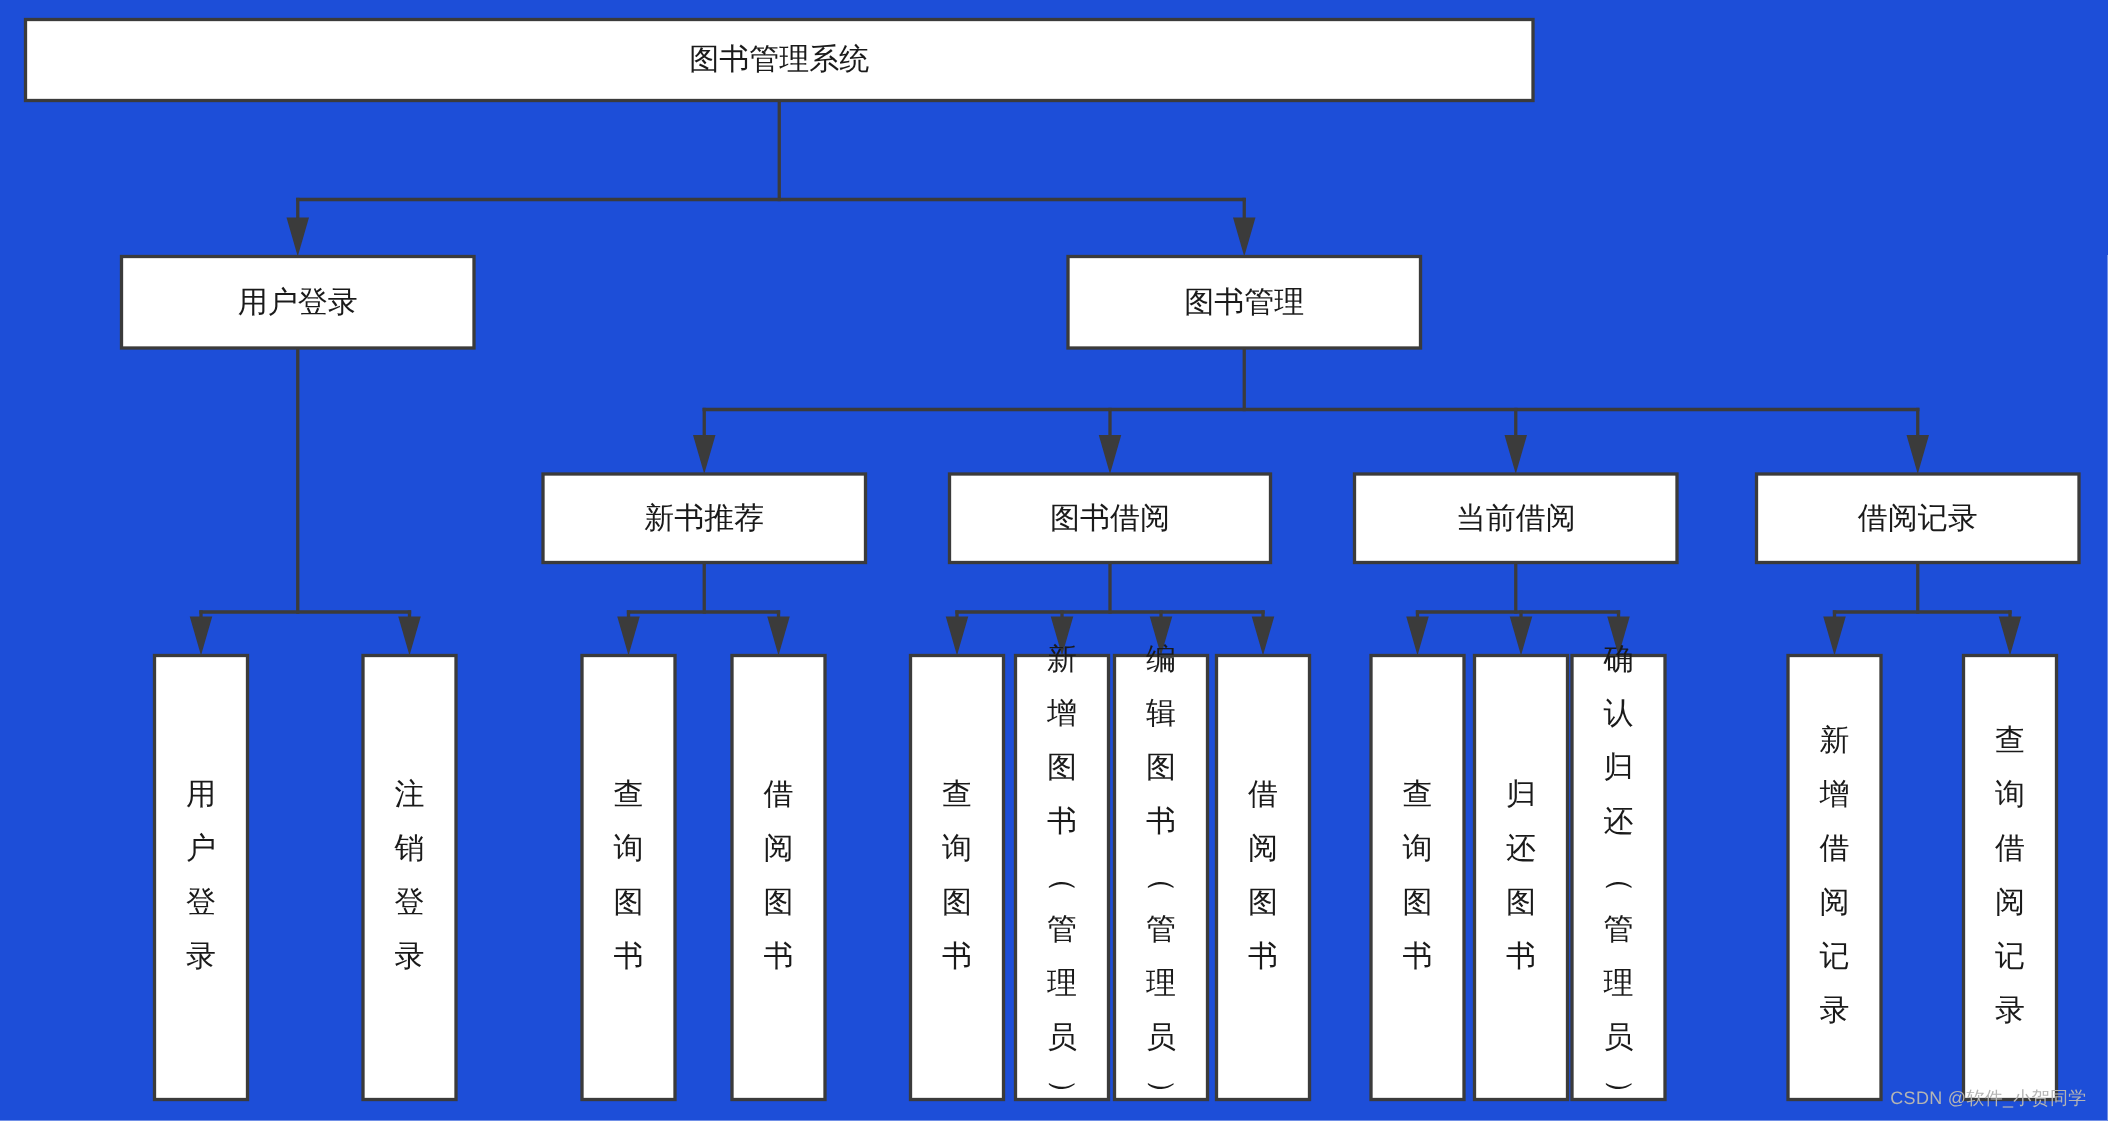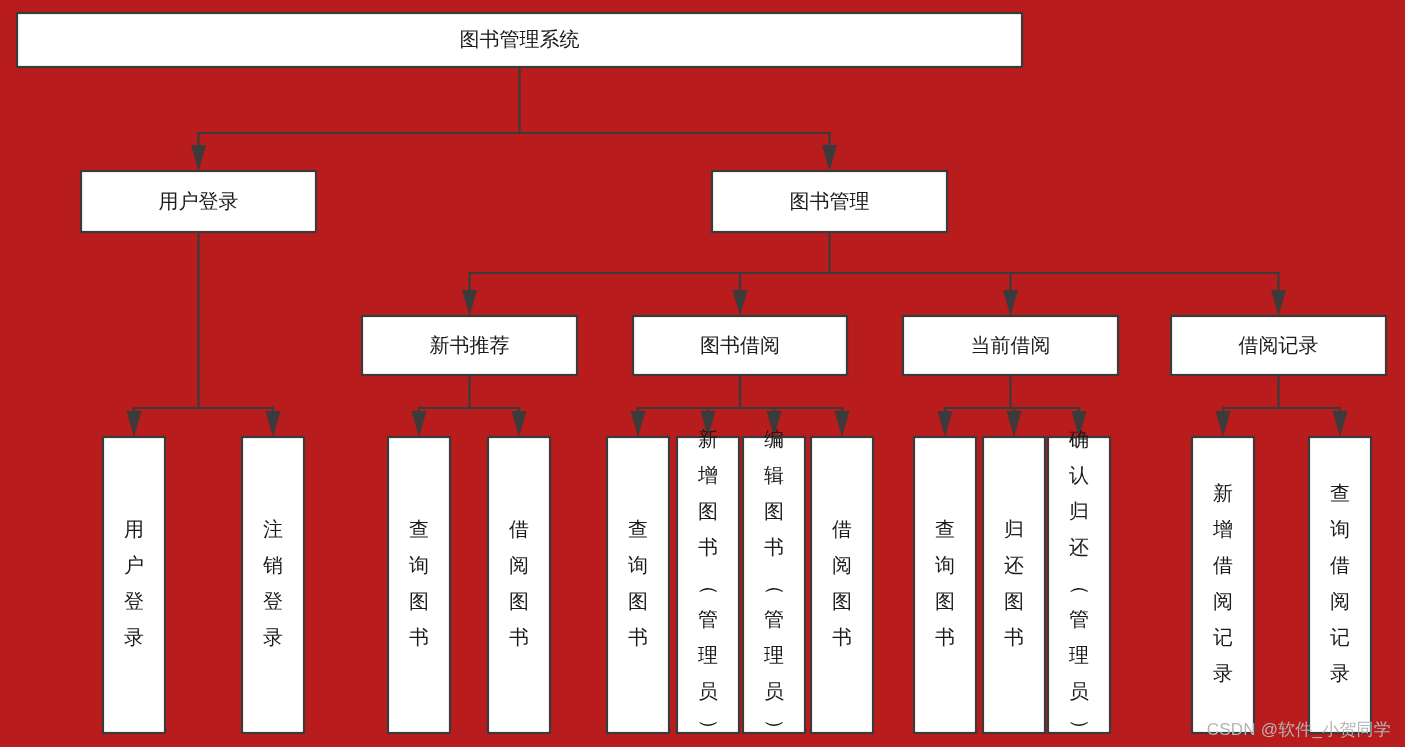--- a/index.html
+++ b/index.html
@@ -11,21 +11,21 @@
   body {
     width: 1405px;
     height: 747px;
     font-family: "Liberation Sans", "DejaVu Sans", sans-serif;
     overflow: hidden;
   }
   #diagram-root {
     position: relative;
     width: 1405px;
     height: 747px;
-    background: #b91c1c;
+    background: #1d4ed8;
   }
   svg.diagram-canvas {
     position: absolute;
     left: 0;
     top: 0;
     width: 1405px;
     height: 747px;
     display: block;
   }
   .node-box {
@@ -55,21 +55,21 @@
     font-family: "Liberation Sans", "DejaVu Sans", sans-serif;
     font-size: 20px;
     text-anchor: middle;
     dominant-baseline: middle;
   }
   .watermark-text {
     position: absolute;
     right: 14px;
     bottom: 6px;
     font-family: "Liberation Sans", "DejaVu Sans", sans-serif;
-    font-size: 17px;
+    font-size: 12px;
     color: #b4b4b4;
     white-space: nowrap;
     user-select: none;
     letter-spacing: 0.2px;
   }
 </style>
 </head>
 <body>
 
 <div id="diagram-root">

